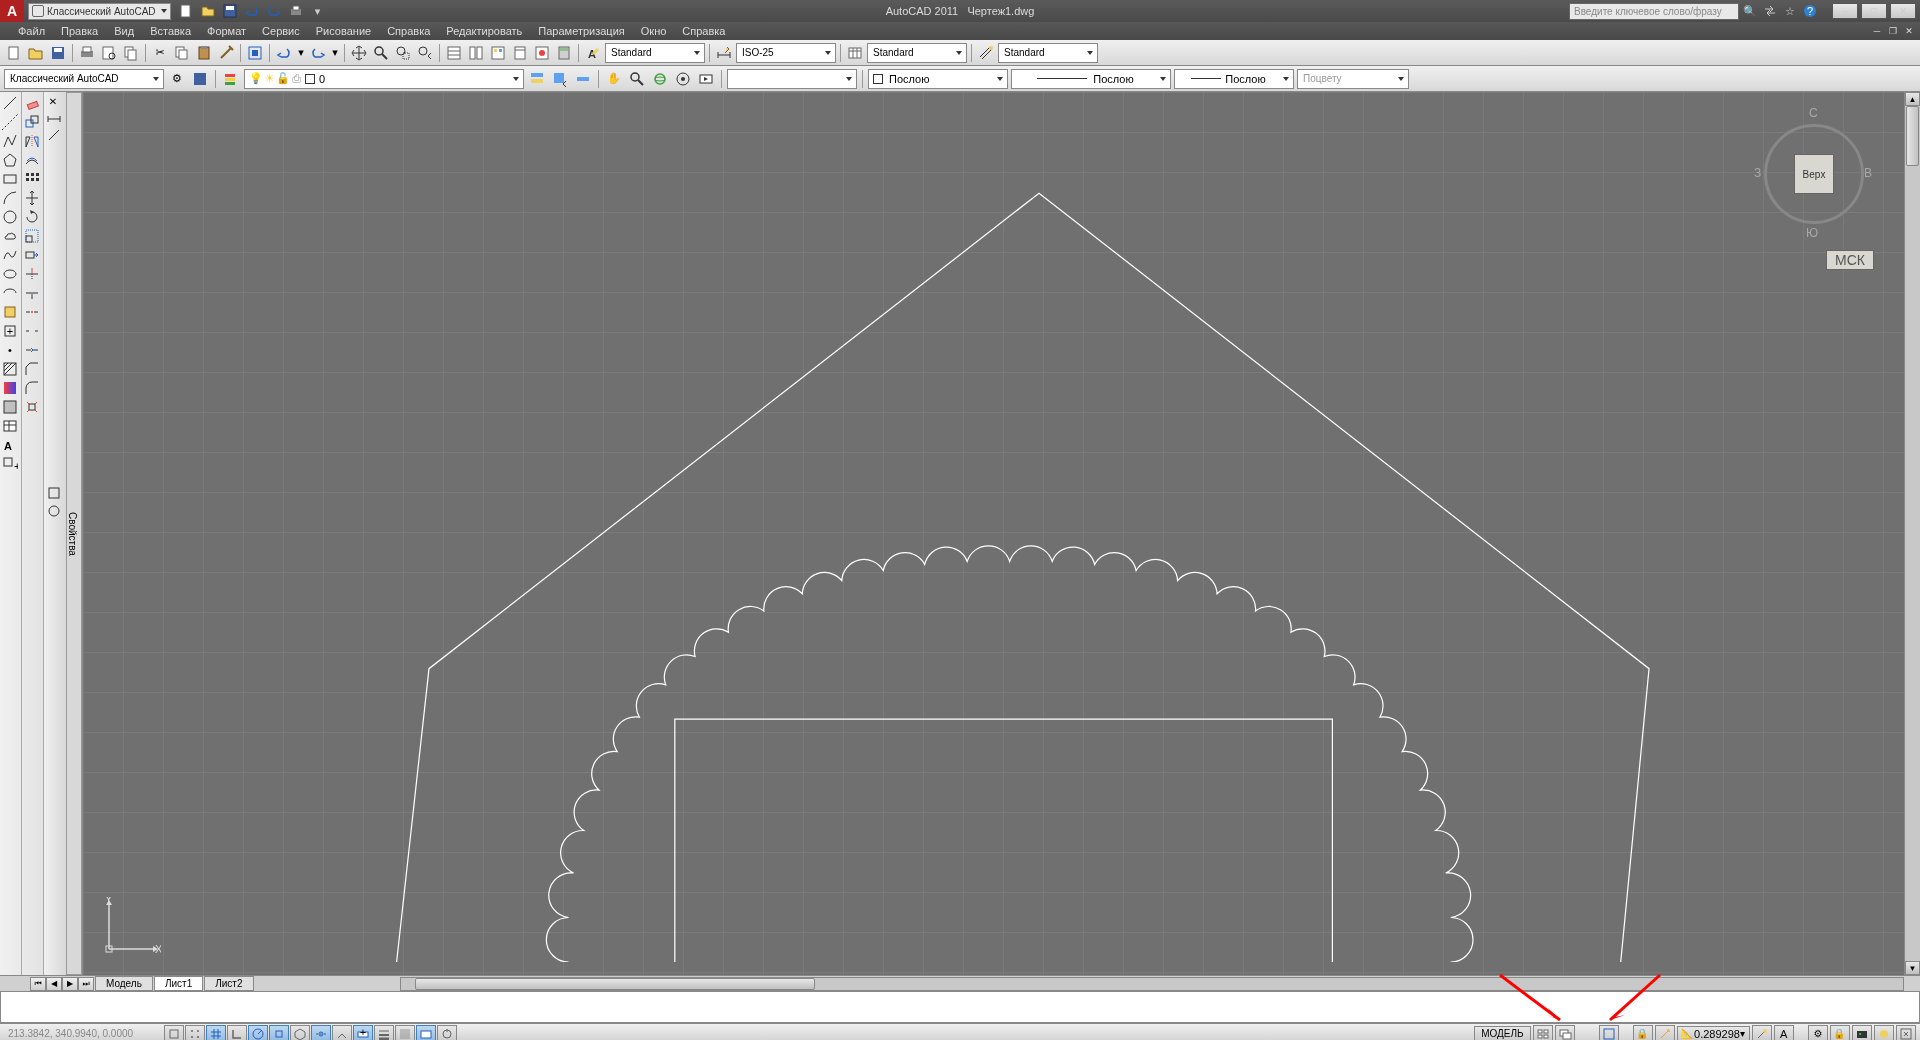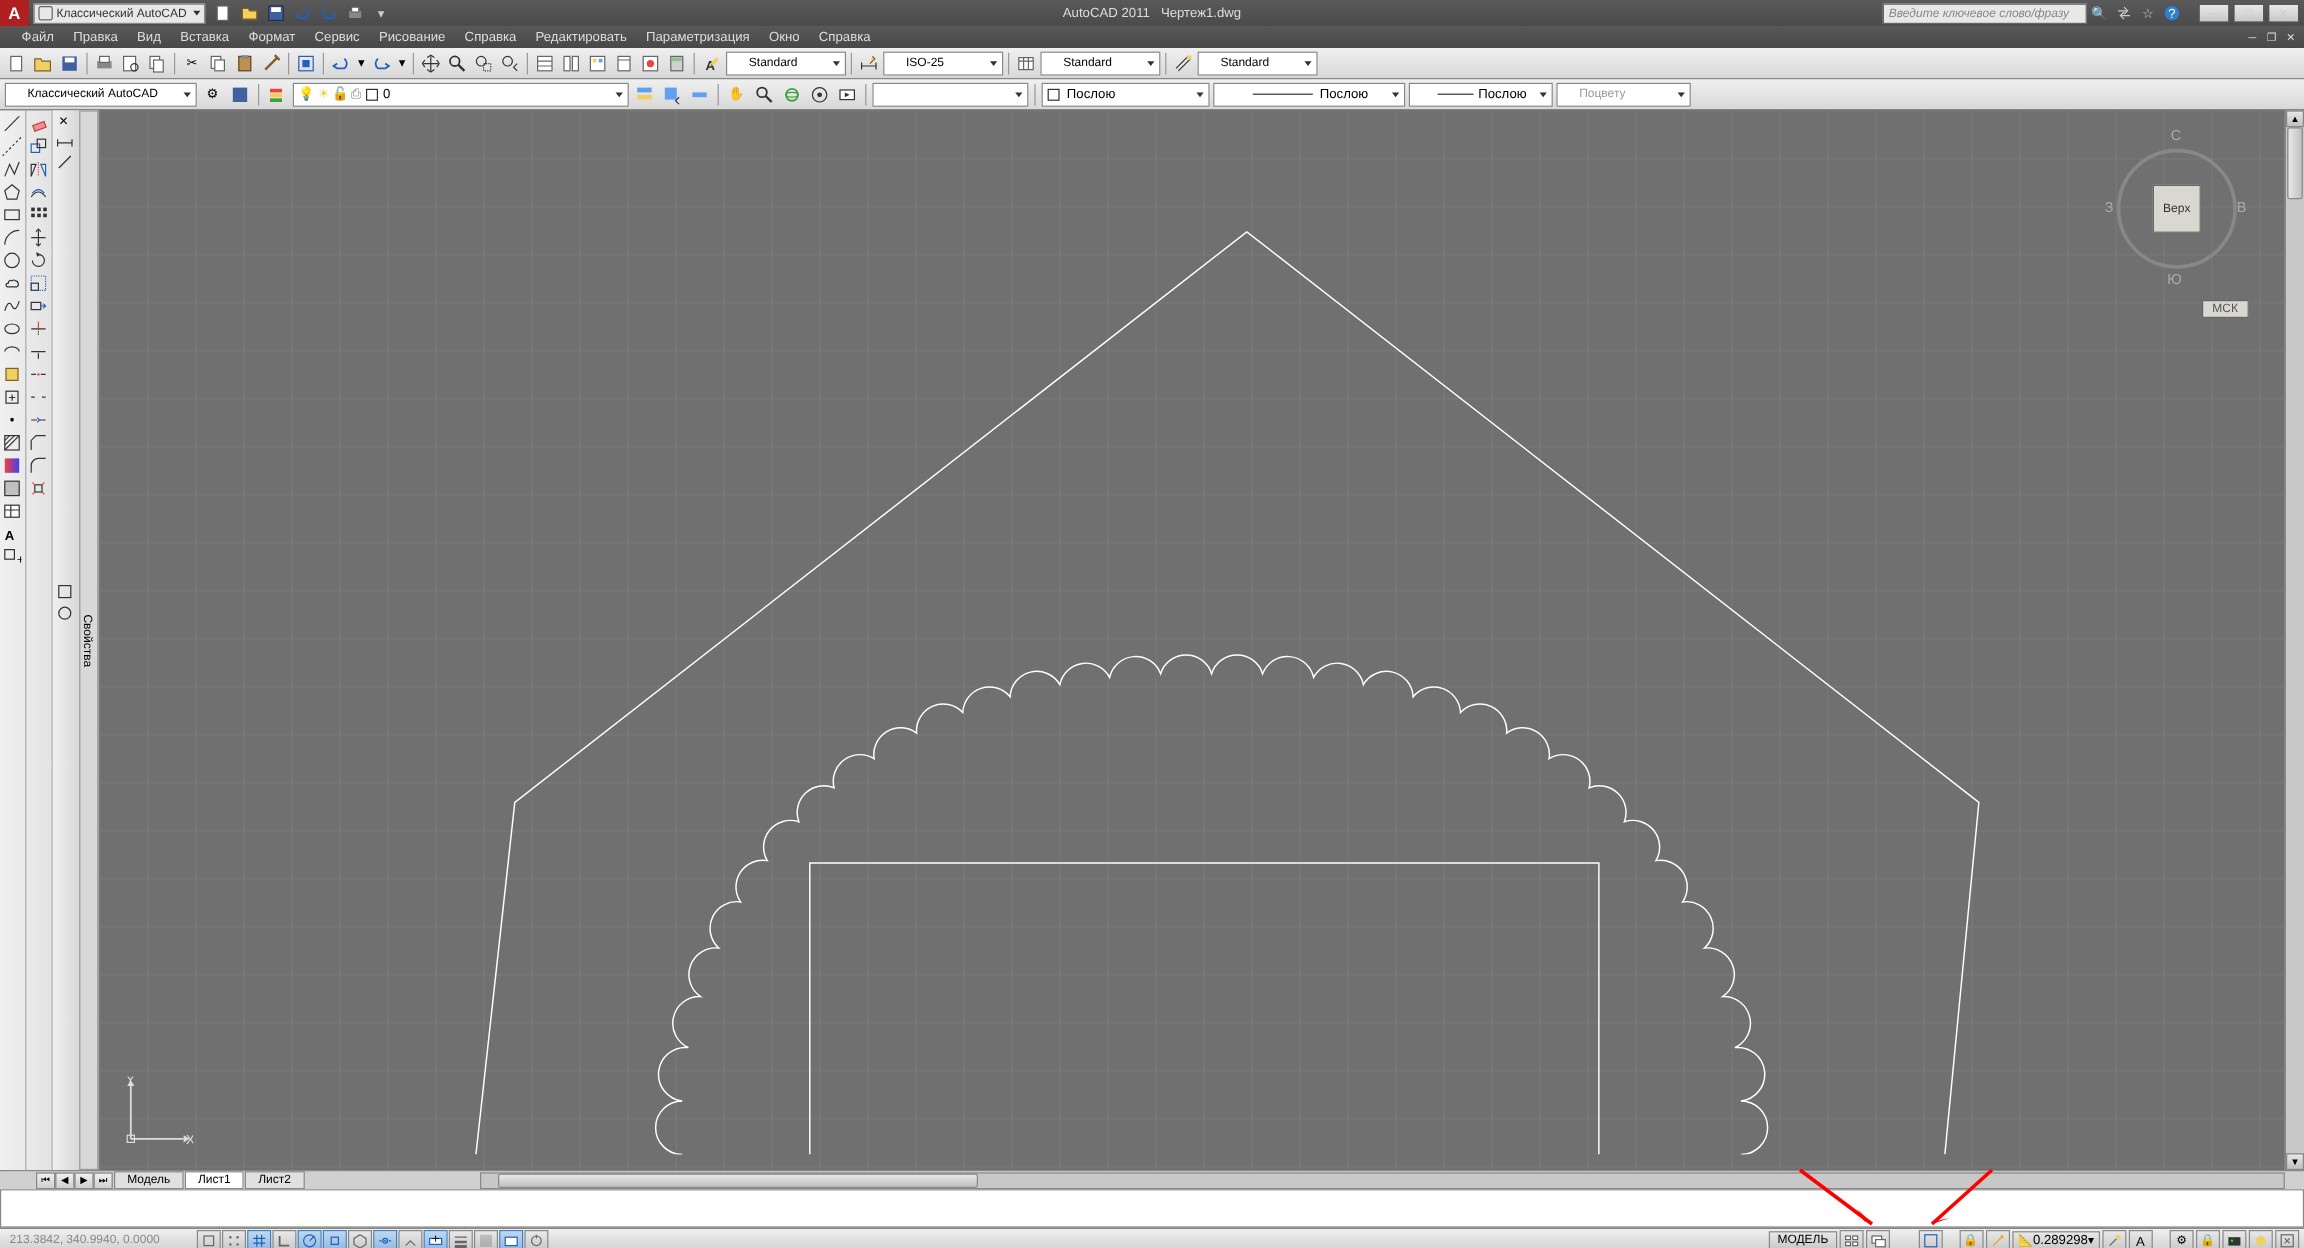--- a/index.html
+++ b/index.html
@@ -6,52 +6,52 @@
 body{background:#6b6b6b;overflow:hidden;width:1920px;height:1040px;position:relative}
 .titlebar{height:22px;background:linear-gradient(#5a5a5a,#4a4a4a);display:flex;align-items:center;color:#ccc;position:relative}
 .app-logo{width:24px;height:22px;background:#b02020;display:flex;align-items:center;justify-content:center;color:#fff;font-weight:bold;font-size:14px}
 .workspace-sel{margin-left:4px;background:#e8e8e8;border:1px solid #888;height:17px;display:flex;align-items:center;padding:0 14px 0 18px;font-size:10px;color:#333;position:relative}
 .workspace-sel::before{content:'';position:absolute;left:3px;width:10px;height:10px;border:1px solid #666;border-radius:2px}
 .workspace-sel::after{content:'';position:absolute;right:3px;border-left:3px solid transparent;border-right:3px solid transparent;border-top:4px solid #333}
 .qat{display:flex;gap:4px;margin-left:6px}
 .qat-btn{width:18px;height:18px;display:flex;align-items:center;justify-content:center;cursor:pointer}
 .title-center{position:absolute;left:50%;transform:translateX(-50%);color:#ddd;font-size:11px}
 .title-right{position:absolute;right:4px;display:flex;gap:2px;align-items:center}
-.search-box{width:170px;height:17px;background:#e8e8e8;border:1px solid #666;padding:0 4px;font-style:italic;color:#888;font-size:10px;display:flex;align-items:center}
+.search-box{width:170px;height:17px;background:#e8e8e8;border:1px solid #666;padding:0 4px;color:#888;font-size:10px;display:flex;align-items:center}
 .title-icon{width:18px;height:18px;display:flex;align-items:center;justify-content:center;cursor:pointer}
 .win-btn{width:26px;height:16px;background:linear-gradient(#e8e8e8,#c8c8c8);border:1px solid #555;display:flex;align-items:center;justify-content:center;font-size:9px;cursor:pointer;margin-left:1px}
 .menubar{height:18px;background:linear-gradient(#585858,#484848);display:flex;align-items:center;padding-left:10px;position:relative}
 .menu-item{padding:0 8px;height:18px;display:flex;align-items:center;color:#ddd;cursor:pointer;font-size:11px}
 .doc-controls{position:absolute;right:4px;display:flex;gap:2px}
 .doc-btn{width:14px;height:14px;display:flex;align-items:center;justify-content:center;color:#ddd;font-size:9px;cursor:pointer}
 .toolbar-row{height:26px;background:linear-gradient(#f0f0f0,#d8d8d8);border-bottom:1px solid #888;display:flex;align-items:center;padding:0 4px;gap:2px}
 .tb-btn{width:20px;height:20px;display:flex;align-items:center;justify-content:center;cursor:pointer;border:1px solid transparent}
 .tb-sep{width:1px;height:18px;background:#999;margin:0 2px}
-.tb-combo{height:20px;background:#fff;border:1px solid #888;display:flex;align-items:center;padding:0 16px 0 18px;position:relative;font-size:10px}
+.tb-combo{height:20px;background:#fff;border:1px solid #888;display:flex;align-items:center;padding:0 16px 0 5px;position:relative;font-size:10px}
 .tb-combo::after{content:'';position:absolute;right:4px;border-left:3px solid transparent;border-right:3px solid transparent;border-top:4px solid #333}
 .toolbar-row2{height:26px;background:linear-gradient(#f0f0f0,#d8d8d8);border-bottom:1px solid #888;display:flex;align-items:center;padding:0 4px;gap:3px}
 .main-area{display:flex;height:calc(100% - 22px - 18px - 26px - 26px - 13px - 32px - 20px);position:relative}
 .left-toolbars{display:flex;background:linear-gradient(90deg,#f0f0f0,#d8d8d8);border-right:1px solid #888}
 .vtool-col{width:22px;display:flex;flex-direction:column;padding-top:2px;gap:1px;border-right:1px solid #aaa}
 .vtb-btn{width:20px;height:18px;display:flex;align-items:center;justify-content:center;cursor:pointer;border:1px solid transparent;font-size:11px}
 .vtool-col3{width:22px;display:flex;flex-direction:column;padding-top:2px;background:linear-gradient(90deg,#f0f0f0,#d8d8d8)}
 .close-x{width:18px;height:14px;display:flex;align-items:center;justify-content:center;font-size:10px;cursor:pointer}
 .props-tab{width:16px;background:#d8d8d8;writing-mode:vertical-lr;text-orientation:mixed;padding:8px 0;font-size:10px;border:1px solid #999;cursor:pointer;text-align:center}
 .canvas-area{flex:1;background:#707070;position:relative;overflow:hidden}
 .grid-bg{position:absolute;inset:0;background-image:linear-gradient(#7a7a7a 1px,transparent 1px),linear-gradient(90deg,#7a7a7a 1px,transparent 1px);background-size:40px 40px}
 .drawing{position:absolute;inset:0}
 .ucs-icon{position:absolute;left:18px;bottom:18px;width:60px;height:60px}
 .viewcube{position:absolute;right:30px;top:12px;width:120px;height:140px}
 .vc-ring{position:absolute;left:10px;top:20px;width:100px;height:100px;border:3px solid #888;border-radius:50%}
 .vc-face{position:absolute;left:40px;top:50px;width:40px;height:40px;background:#d8d8d0;border:1px solid #666;display:flex;align-items:center;justify-content:center;font-size:10px;color:#333}
 .vc-n{position:absolute;left:55px;top:2px;color:#aaa;font-size:12px}
 .vc-s{position:absolute;left:52px;top:122px;color:#aaa;font-size:12px}
 .vc-e{position:absolute;left:110px;top:62px;color:#aaa;font-size:12px}
 .vc-w{position:absolute;left:0;top:62px;color:#aaa;font-size:12px}
-.vc-mck{position:absolute;right:30px;top:158px;background:#d8d8d0;border:1px solid #666;padding:1px 8px;font-size:10px;color:#555}
+.vc-mck{position:absolute;right:30px;top:158px;background:#d8d8d0;border:1px solid #666;padding:1px 8px;font-size:14px;color:#555}
 .scroll-v{width:16px;background:#c8c8c8;border-left:1px solid #888;position:relative}
 .scroll-v-thumb{position:absolute;left:1px;right:1px;top:14px;height:60px;background:linear-gradient(90deg,#e8e8e8,#c0c0c0);border:1px solid #888;border-radius:2px}
 .scroll-v-btn{position:absolute;left:0;right:0;height:14px;background:linear-gradient(#e8e8e8,#c0c0c0);border:1px solid #888;display:flex;align-items:center;justify-content:center;font-size:8px}
 .tabs-row{height:16px;background:#d0d0d0;border-top:1px solid #888;display:flex;align-items:center;position:relative}
 .tab-nav{display:flex;margin-left:30px}
 .tab-nav-btn{width:16px;height:14px;background:linear-gradient(#f0f0f0,#d0d0d0);border:1px solid #888;display:flex;align-items:center;justify-content:center;font-size:8px;cursor:pointer}
 .layout-tab{height:15px;padding:0 10px;background:#e0e0e0;border:1px solid #888;display:flex;align-items:center;font-size:10px;cursor:pointer;margin-left:1px}
 .layout-tab.active{background:#fff}
 .scroll-h{position:absolute;right:16px;left:400px;height:14px;top:1px;background:#c8c8c8;border:1px solid #888}
 .scroll-h-thumb{position:absolute;top:0;bottom:0;left:14px;width:400px;background:linear-gradient(#e8e8e8,#c0c0c0);border:1px solid #888;border-radius:2px}

